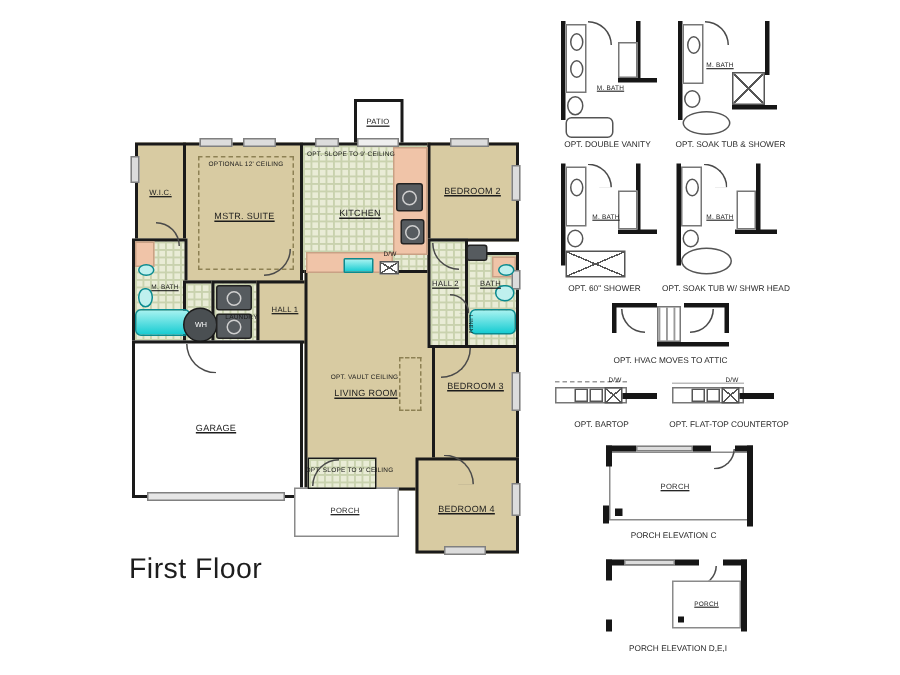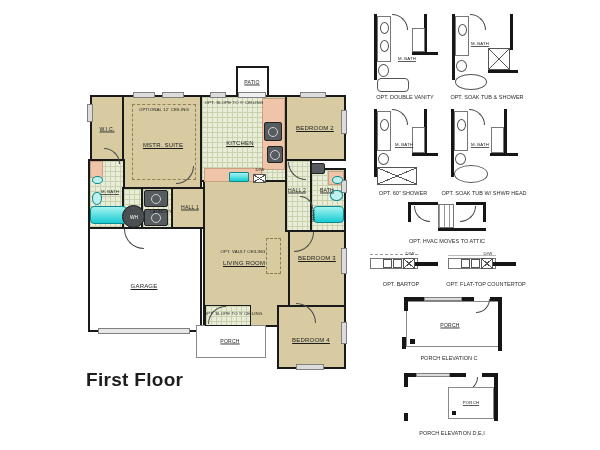--- a/index.html
+++ b/index.html
@@ -34,21 +34,21 @@
   .opt{position:absolute;}
   .w{position:absolute;background:#161616;}
   .thin{position:absolute;border:1px solid #777;background:#fff;box-sizing:border-box;}
   .oval{position:absolute;border:1px solid #555;border-radius:50%;background:#fff;box-sizing:border-box;}
   .fx{position:absolute;border:1px solid #555;background:#fff;box-sizing:border-box;}
   .xb{position:absolute;border:1px solid #555;box-sizing:border-box;background-image:
       linear-gradient(to top right,transparent calc(50% - .5px),#555 calc(50% - .5px),#555 calc(50% + .5px),transparent calc(50% + .5px)),
       linear-gradient(to bottom right,transparent calc(50% - .5px),#555 calc(50% - .5px),#555 calc(50% + .5px),transparent calc(50% + .5px));}
   .cap{position:absolute;font-size:6px;color:#2b2b2b;white-space:nowrap;transform:translate(-50%,-50%) scale(0.92);}
 
-  #title{position:absolute;left:86px;top:369px;font-size:19px;font-weight:bold;color:#1d1d1d;letter-spacing:.3px;text-align:center;}
+  #title{position:absolute;left:86px;top:369px;font-size:19px;font-weight:normal;color:#1d1d1d;letter-spacing:.3px;text-align:center;}
 </style>
 </head>
 <body>
 
 <div id="canvas">
 
   <div>
 
     <div class="room white" style="left:236px;top:66px;width:33px;height:32px;border-width:2px;"></div>
 

